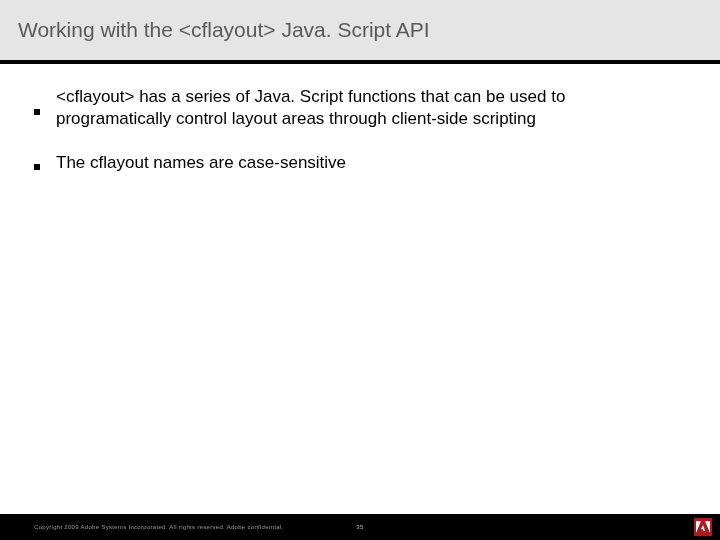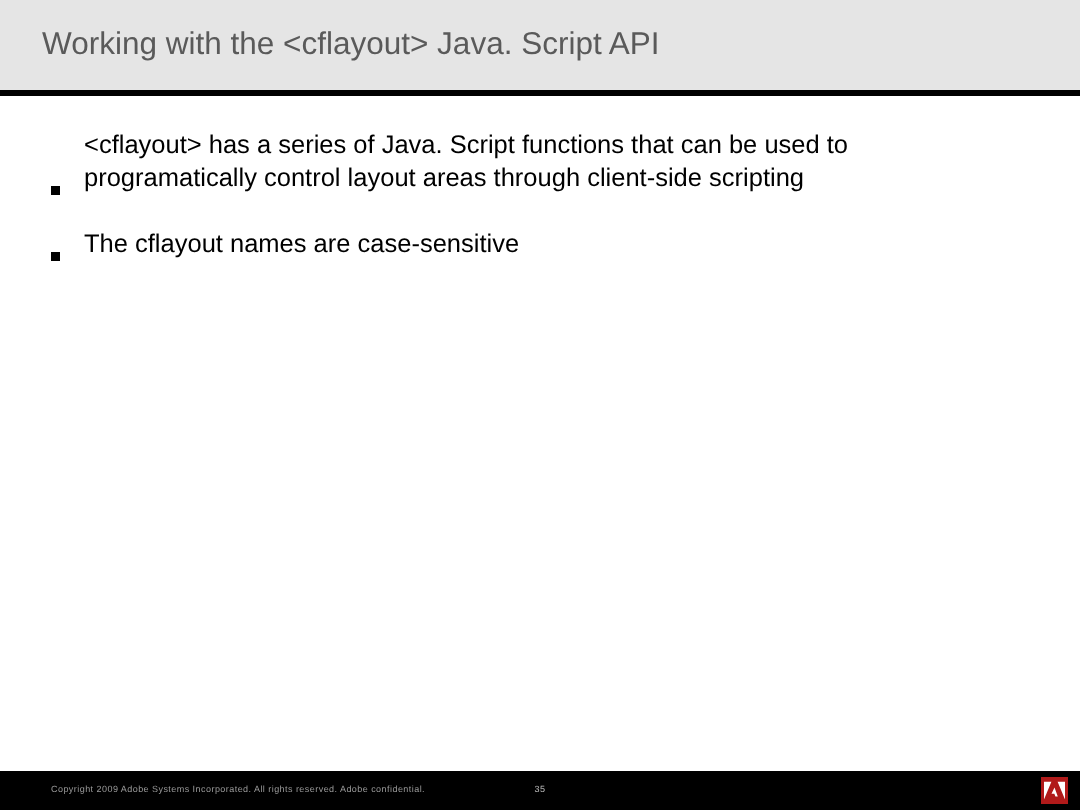--- a/index.html
+++ b/index.html
@@ -11,42 +11,42 @@
     background: #ffffff;
     overflow: hidden;
   }
   .title-band {
     position: absolute;
     top: 0; left: 0; right: 0;
     height: 60px;
     background: #e5e5e5;
     display: flex;
     align-items: center;
-    padding-left: 28px;
+    padding-left: 18px;
   }
   .title-text {
     font-size: 21px;
     color: #5a5a5a;
     font-weight: 400;
   }
   .divider {
     position: absolute;
     top: 60px; left: 0; right: 0;
     height: 4px;
     background: #000;
   }
   .content {
     position: absolute;
     top: 86px;
     left: 34px;
     right: 40px;
   }
   .bullet-row {
     display: flex;
-    align-items: flex-end;
+    align-items: center;
     margin-bottom: 22px;
   }
   .bullet-mark {
     flex: 0 0 auto;
     width: 6px;
     height: 6px;
     background: #000;
     margin-top: 8px;
     margin-right: 16px;
   }

